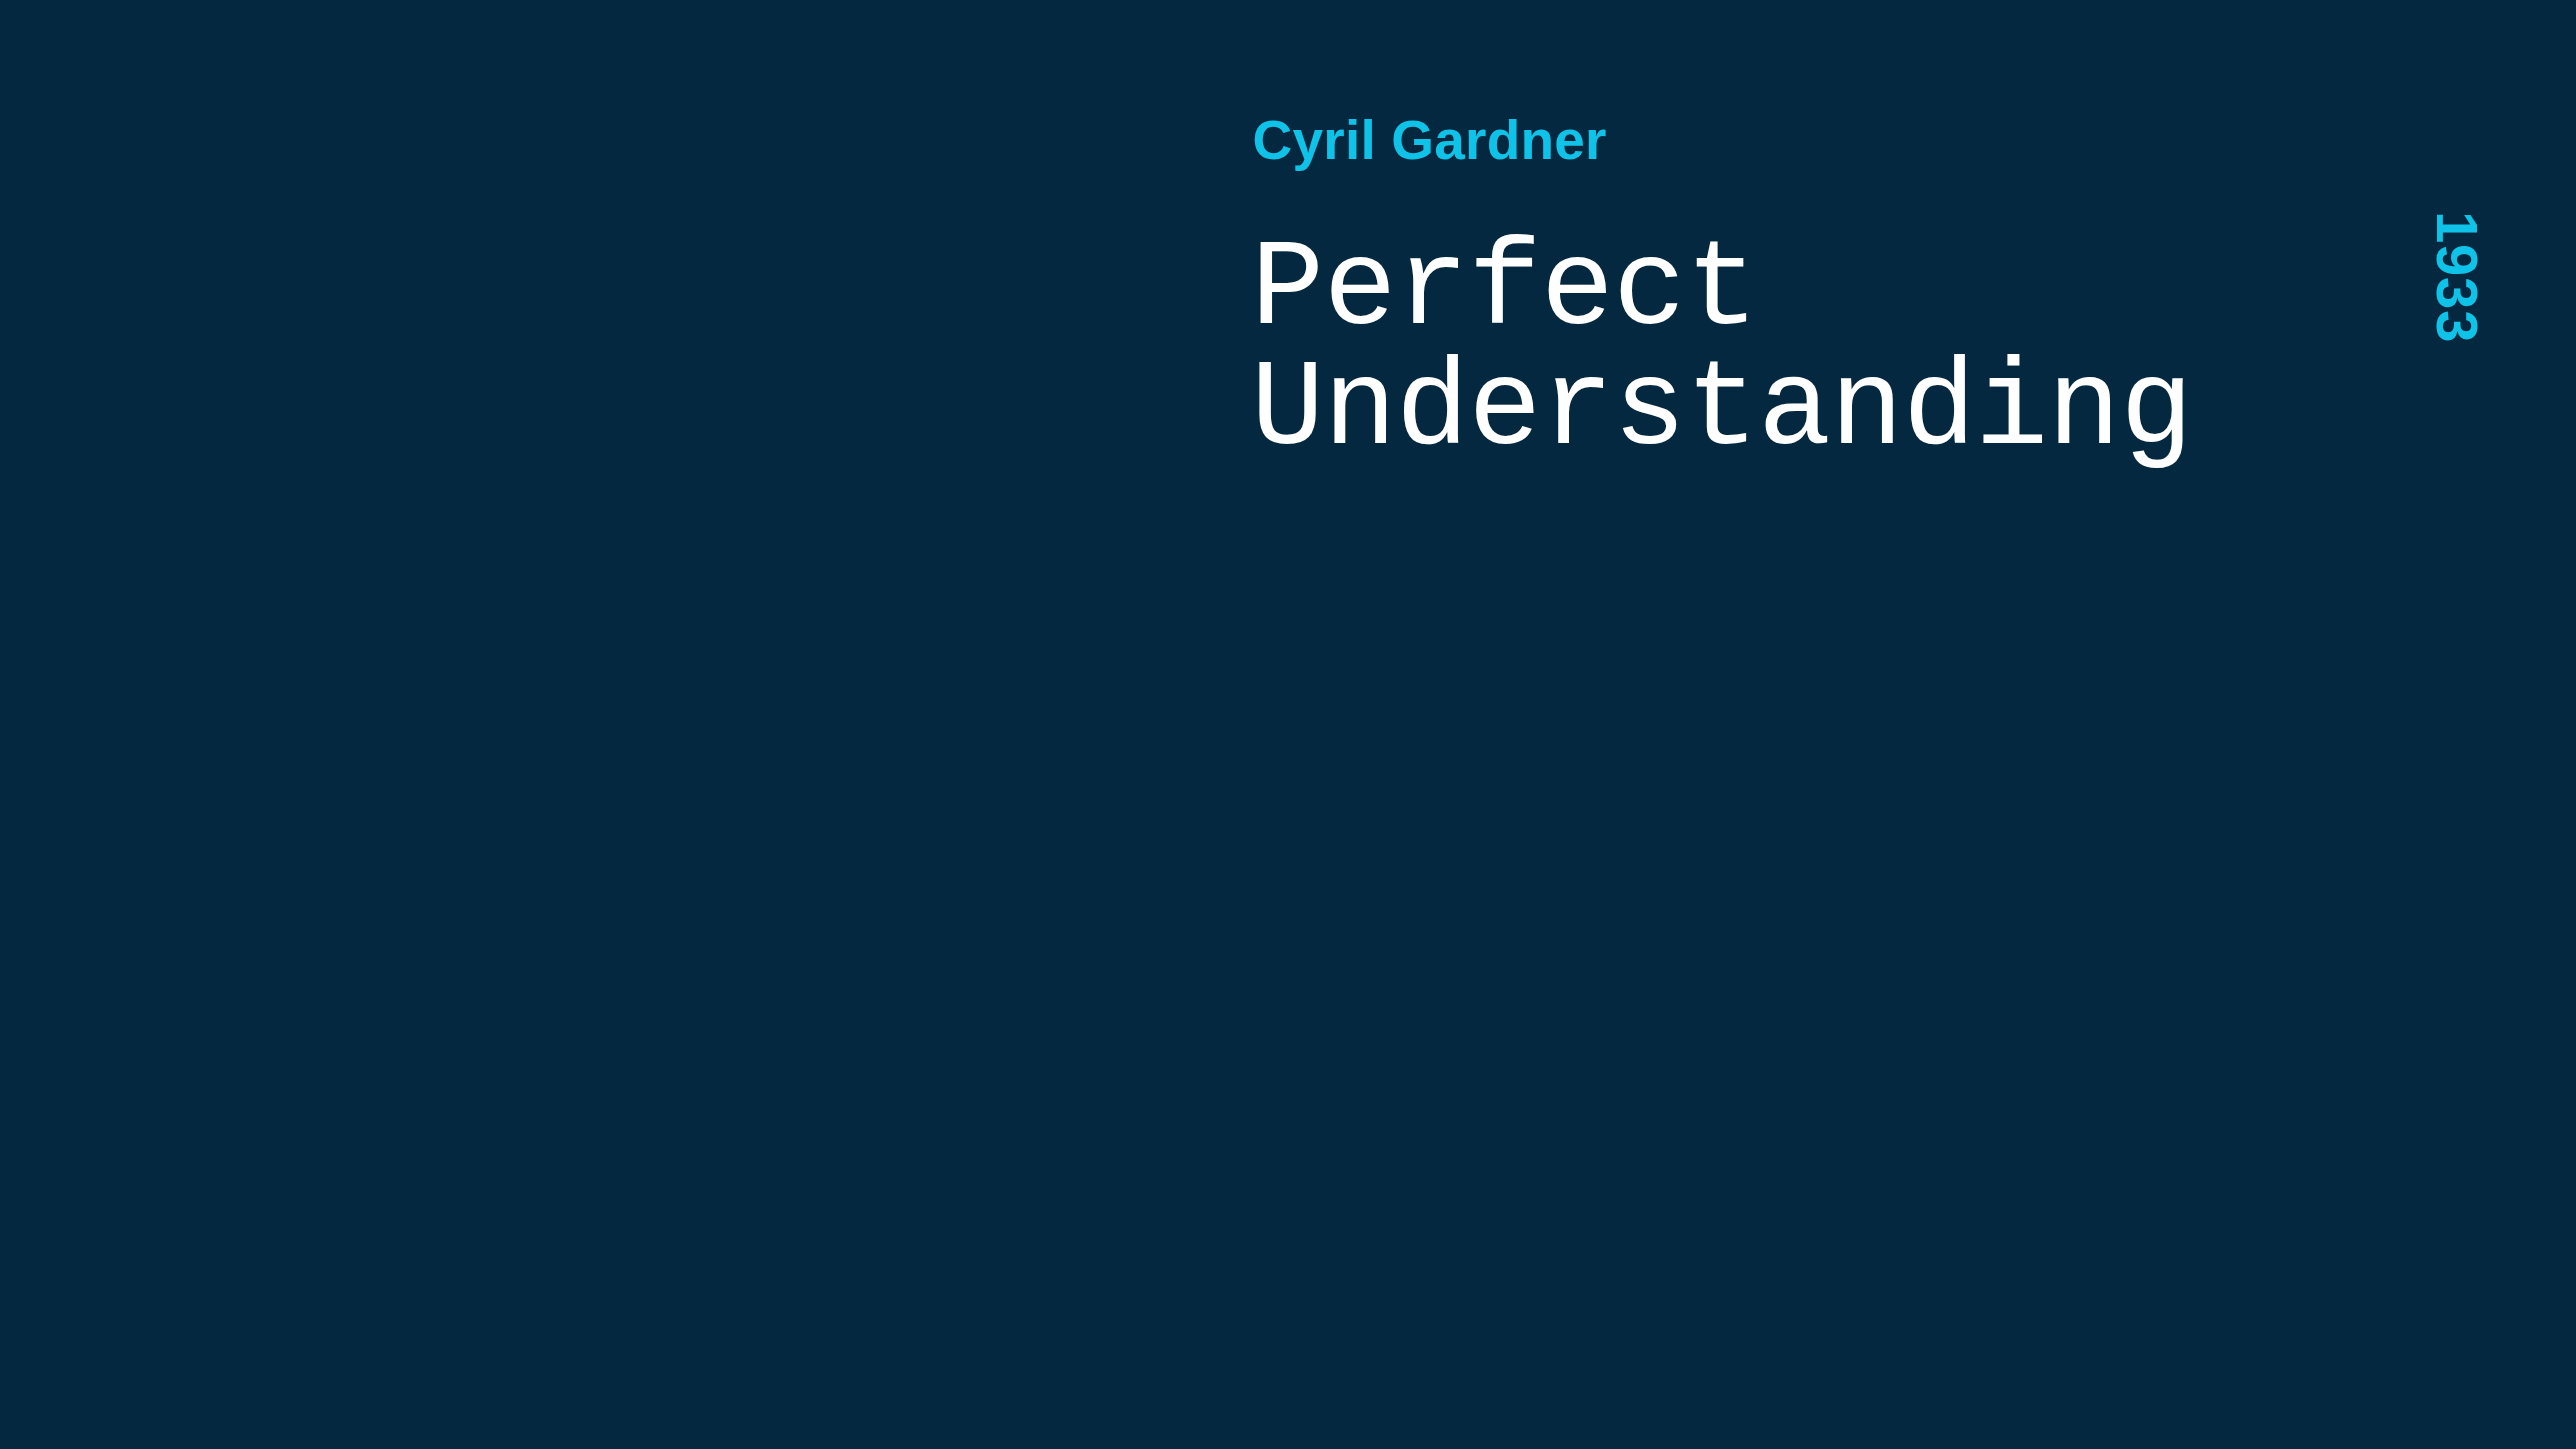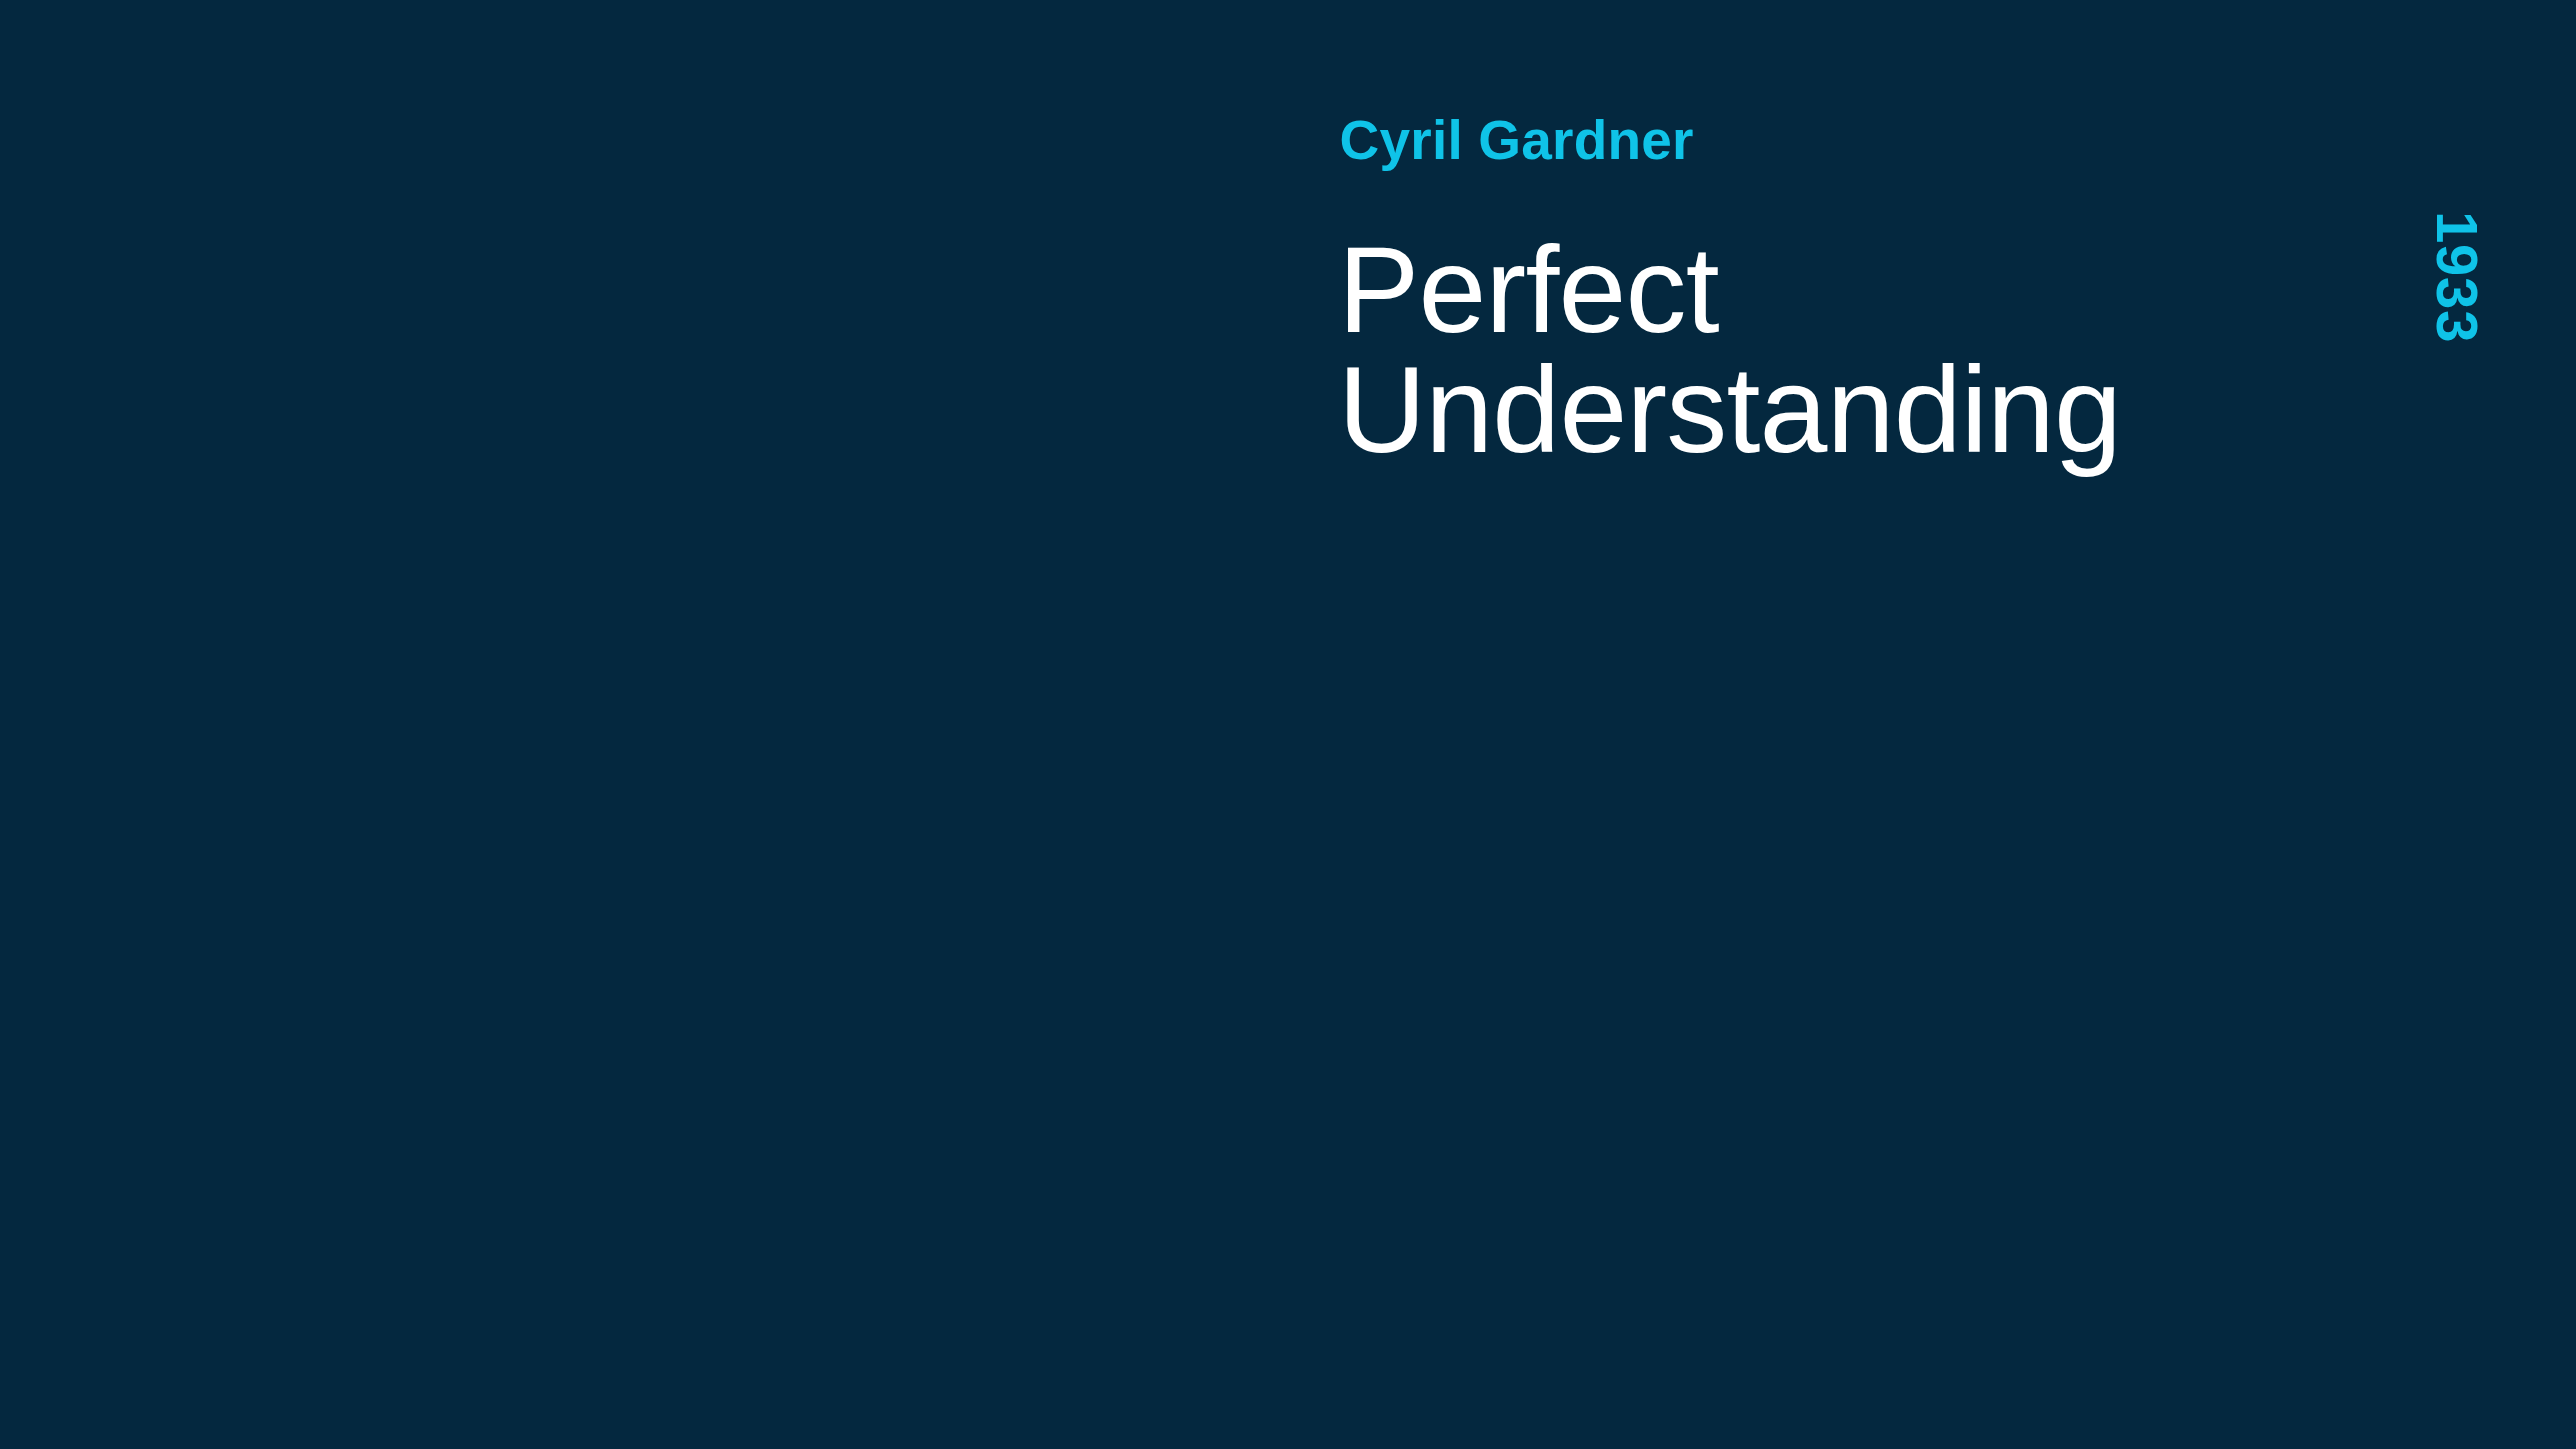--- a/index.html
+++ b/index.html
@@ -17,39 +17,39 @@
   .poster {
     position: relative;
     width: 2576px;
     height: 1449px;
     background: #04283f;
   }
 
   
   .content-block {
     position: absolute;
-    left: 1338px;
+    left: 1251px;
     top: 113px;
     width: 1047px;
   }
 
   .author {
     font-family: "Liberation Sans", sans-serif;
     font-weight: 700;
     font-size: 55px;
     line-height: 1.0;
     letter-spacing: 0.2px;
     color: #0fc3e8;
     margin: 0 0 0 1.6px;
     white-space: nowrap;
   }
 
   .title {
     margin: 63px 0 0 0;
-    font-family: Liberation Sans, sans-serif;
+    font-family: Liberation Mono, monospace;
     font-weight: 400;
     font-size: 122px;
     line-height: 0.98;
     letter-spacing: -0.8px;
     color: #ffffff;
     white-space: pre-line;
   }
 
   
   .year-wrap {

